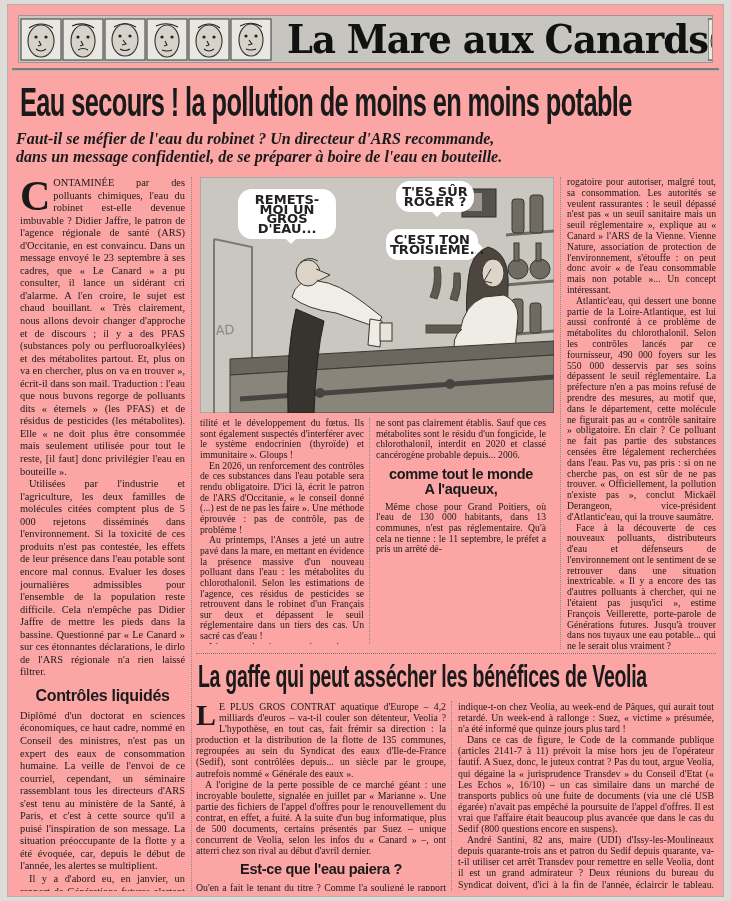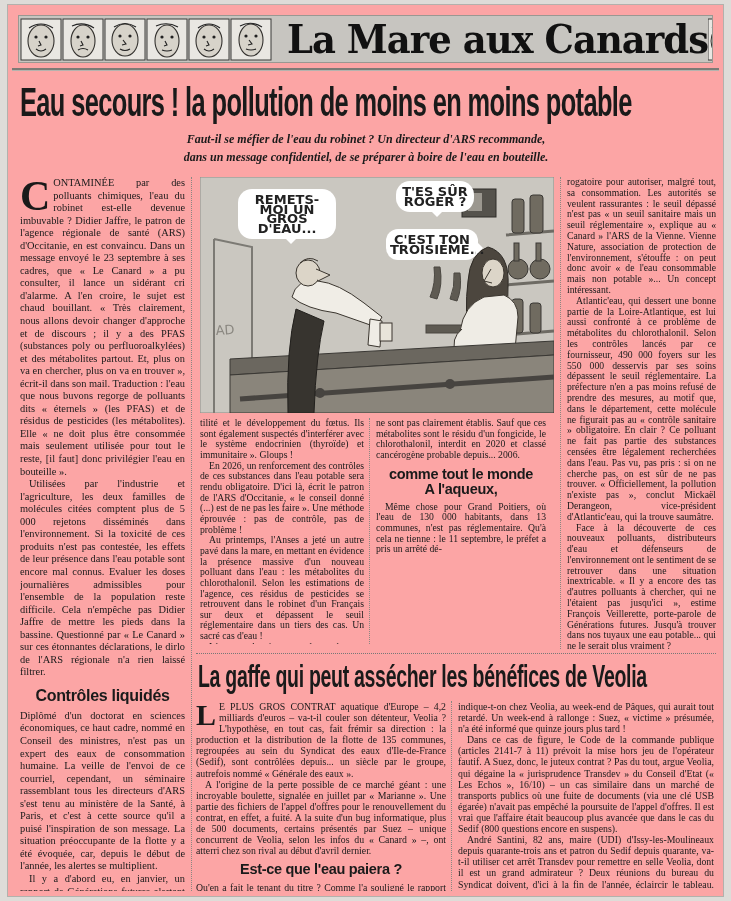--- a/index.html
+++ b/index.html
@@ -17,21 +17,21 @@
        color:#111; white-space:nowrap; transform:scaleY(1.05); }
   .edge-face { flex:0 0 auto; height:46px; }
   .masthead-rule { position:absolute; left:4px; top:63px; width:707px; height:3px;
        border-top:2px solid #7d7b76; border-bottom:1px solid #b5b3ae; }
 
   
   .headline-wrap { position:absolute; left:8px; top:74px; width:700px; height:92px; text-align:left; }
   .headline1 { display:inline-block; white-space:nowrap;
        font-family:"Liberation Sans", sans-serif; font-weight:bold; font-size:41px;
        letter-spacing:-1px; transform:scaleX(0.62); transform-origin:0 50%; margin-left:4px; }
-  .subhead { text-align:center; font-weight:bold; font-style:italic; font-size:12px; line-height:18px; margin-top:4px; }
+  .subhead { text-align:left; font-weight:bold; font-style:italic; font-size:16px; line-height:18px; margin-top:4px; }
 
   
   .bodycol { position:absolute; overflow:hidden; text-align:justify; }
   .col1 { left:12px; top:172px; width:172px; height:714px;
           font-size:10.4px; line-height:12.55px; border-right:1px dotted #8a8882; padding-right:6px; }
   .midblock { left:192px; top:172px; width:354px; height:472px; position:absolute; }
   .cartoon-box { position:relative; width:354px; height:236px; }
   .midcols { display:flex; margin-top:5px; }
   .colmid { width:170px; height:226px; overflow:hidden; text-align:justify; font-size:9.7px; line-height:10.65px; }
   .colmid.first { border-right:1px dotted #8a8882; padding-right:5px; margin-right:6px; }

